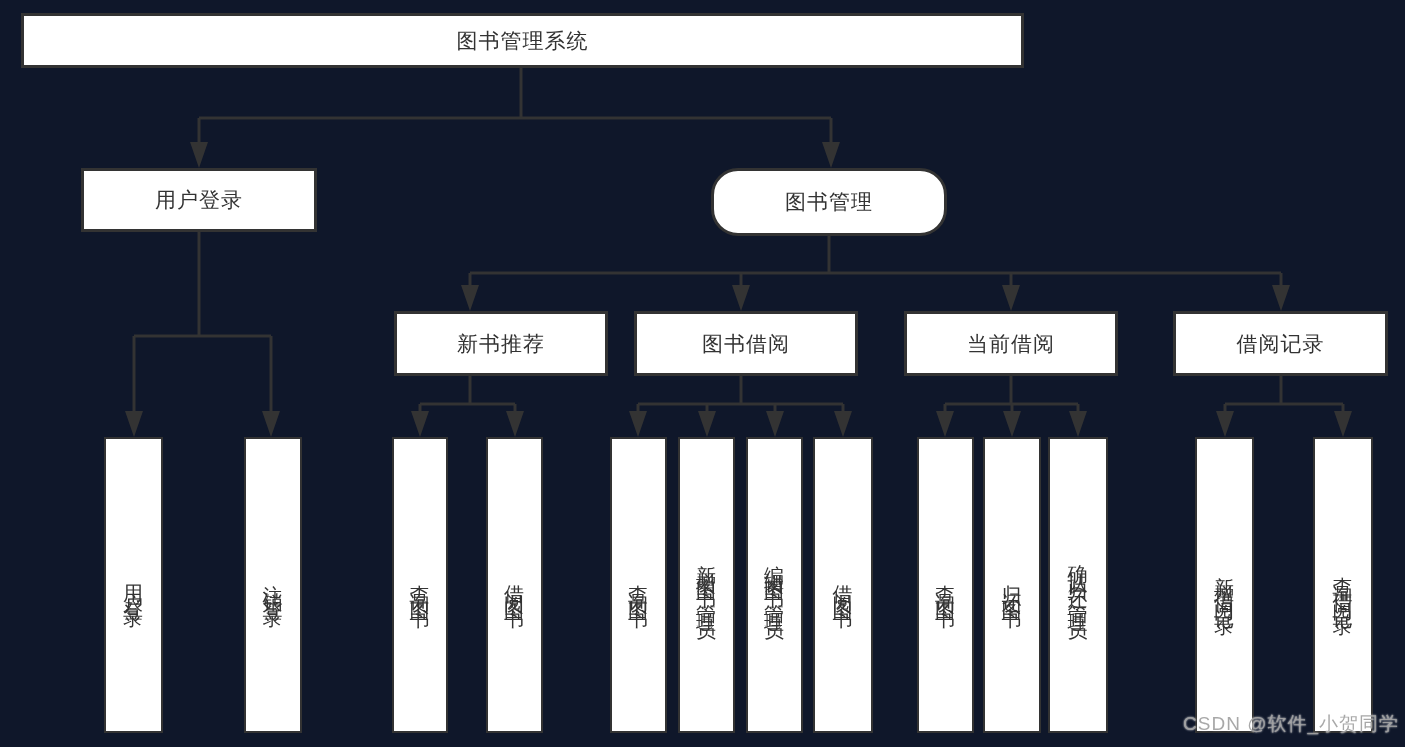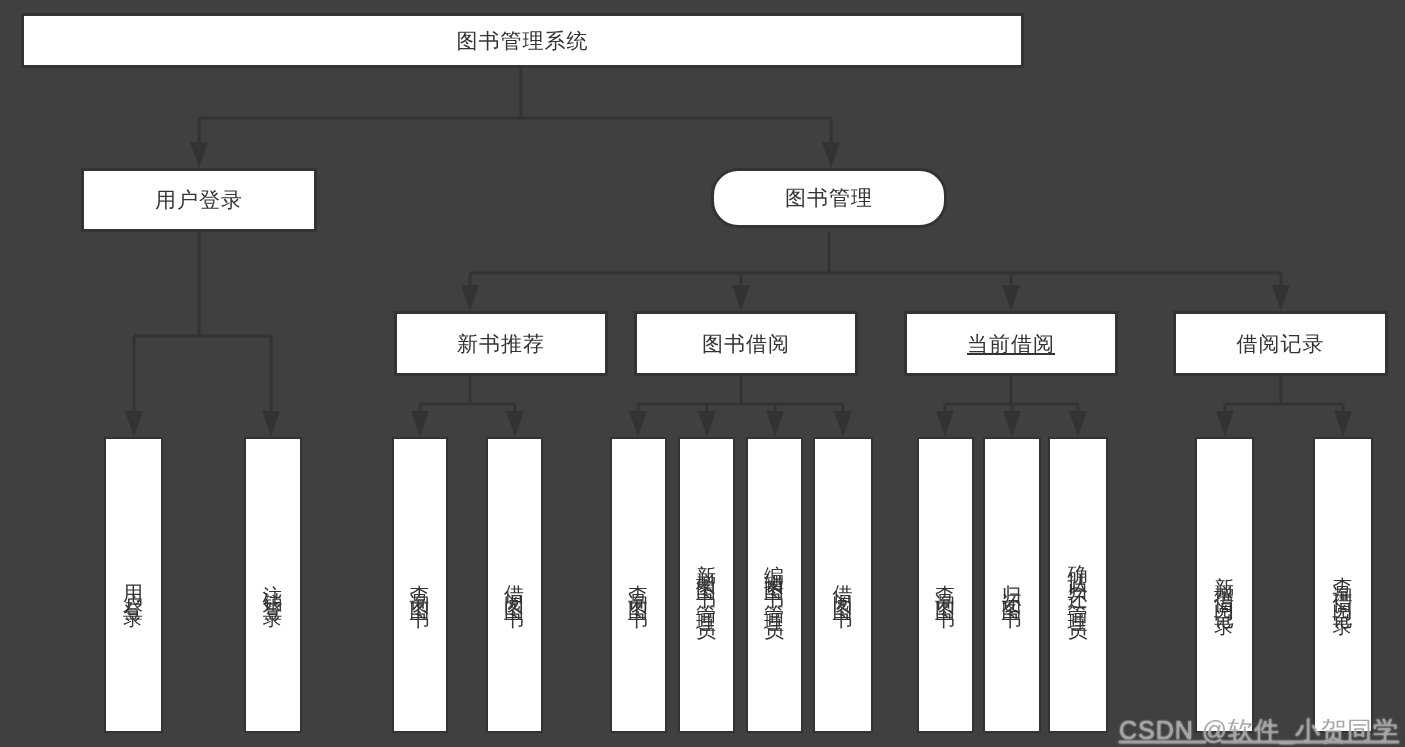--- a/index.html
+++ b/index.html
@@ -4,21 +4,21 @@
 <style>
   html, body {
     margin: 0;
     padding: 0;
     background: #ffffff;
   }
   .canvas {
     position: relative;
     width: 1405px;
     height: 747px;
-    background: #404040;
+    background: #0f172a;
     overflow: hidden;
     font-family: "Liberation Sans", "DejaVu Sans", sans-serif;
     color: #333333;
   }
   .connectors {
     position: absolute;
     left: 0;
     top: 0;
   }
   .box {
@@ -39,27 +39,26 @@
   .leaf span {
     writing-mode: vertical-rl;
     text-orientation: mixed;
     font-size: 20px;
     letter-spacing: 8px;
     line-height: 1;
   }
   .watermark {
     position: absolute;
     right: 6px;
-    bottom: 0;
-    font-size: 25px;
+    bottom: 10px;
+    font-size: 19px;
     color: rgba(158, 158, 158, 0.9);
     text-shadow: 0 0 2px #ffffff;
     letter-spacing: 1px;
     z-index: 5;
-    text-decoration: underline;
   }
 </style>
 </head>
 <body>
 
 <div class="canvas">
 
   <svg class="connectors" width="1405" height="747" viewBox="0 0 1405 747">
     <g stroke="#333333" stroke-width="3" fill="none">
       <path d="M521,68 V118"></path>
@@ -149,31 +148,31 @@
     </g>
   </svg>
 
   <div class="box" style="left:21px; top:13px; width:1003px; height:55px;">
     <span>图书管理系统</span>
   </div>
 
   <div class="box" style="left:81px; top:168px; width:236px; height:64px;">
     <span>用户登录</span>
   </div>
-  <div class="box" style="left:711px; top:168px; width:236px; height:60px;border-radius:27px;">
+  <div class="box" style="left:711px; top:168px; width:236px; height:68px;border-radius:27px;">
     <span>图书管理</span>
   </div>
 
   <div class="box" style="left:363px; top:311px; width:214px; height:65px;margin-left:31px;">
     <span>新书推荐</span>
   </div>
   <div class="box" style="left:634px; top:311px; width:224px; height:65px;">
     <span>图书借阅</span>
   </div>
-  <div class="box" style="left:904px; top:311px; width:214px; height:65px;text-decoration:underline;">
+  <div class="box" style="left:904px; top:311px; width:214px; height:65px;">
     <span>当前借阅</span>
   </div>
   <div class="box" style="left:1173px; top:311px; width:215px; height:65px;">
     <span>借阅记录</span>
   </div>
 
   <div class="box leaf" style="left:104px; top:437px; width:59px; height:296px;">
     <span>用户登录</span>
   </div>
   <div class="box leaf" style="left:244px; top:437px; width:58px; height:296px;">

